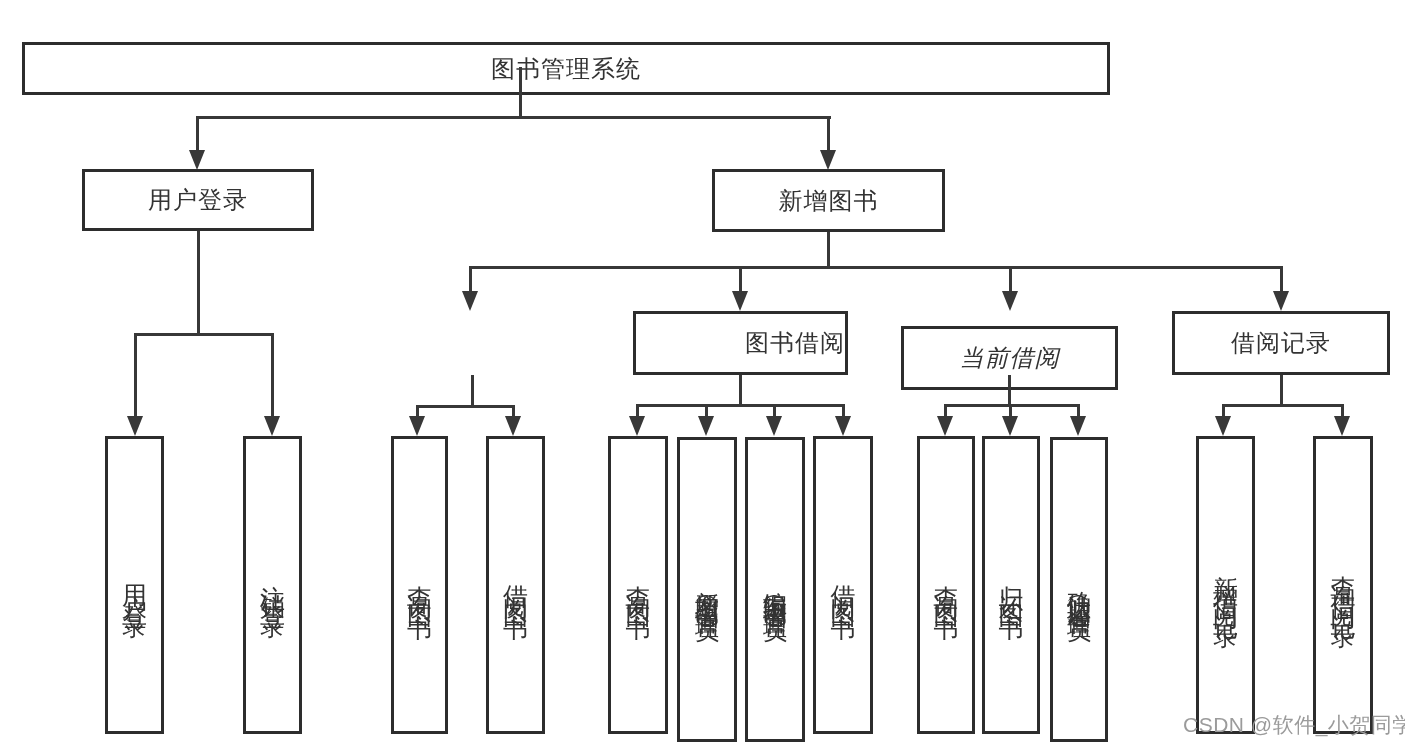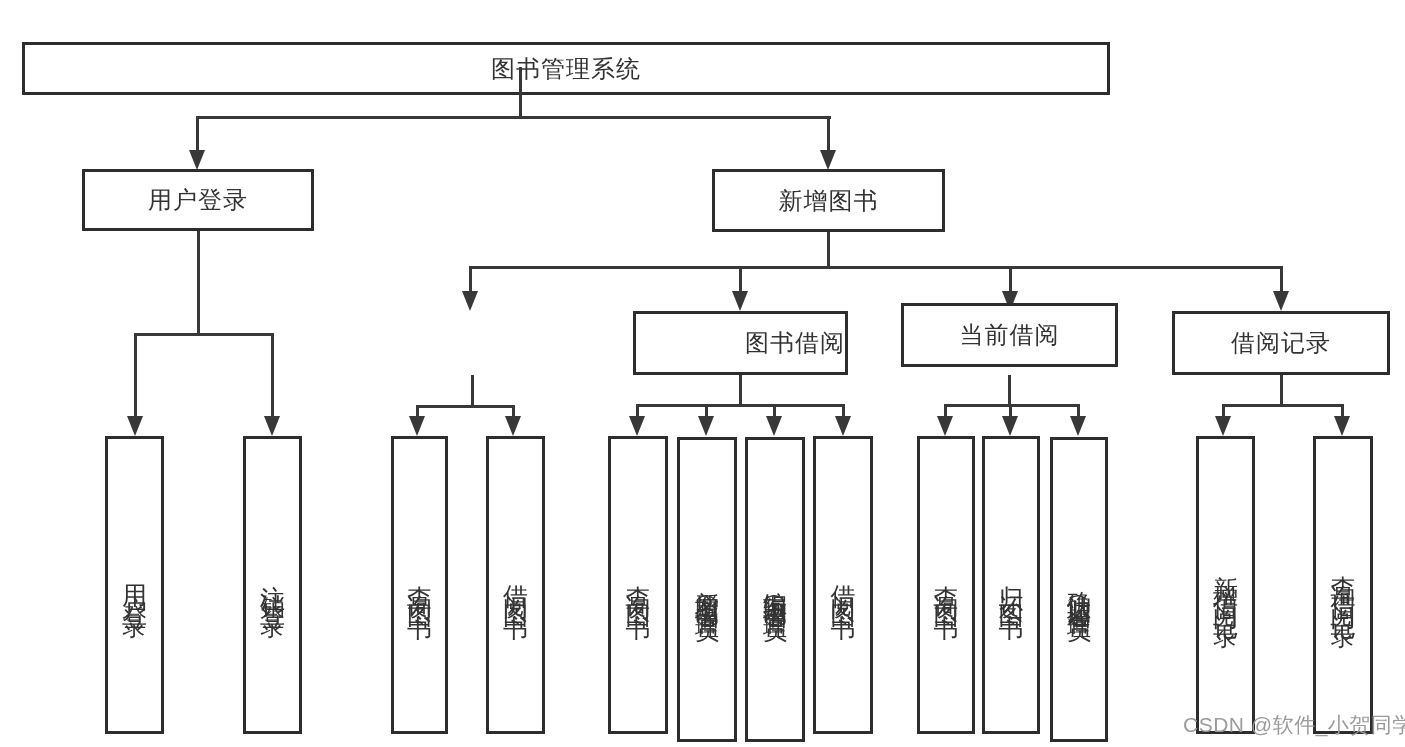--- a/index.html
+++ b/index.html
@@ -105,21 +105,21 @@
   <div class="vline" style="left:739px; top:266px; width:3px; height:26px;"></div>
   <div class="arrowhead" style="left:732px; top:291px;"></div>
   <div class="vline" style="left:1009px; top:266px; width:3px; height:26px;"></div>
   <div class="arrowhead" style="left:1002px; top:291px;"></div>
   <div class="vline" style="left:1280px; top:266px; width:3px; height:26px;"></div>
   <div class="arrowhead" style="left:1273px; top:291px;"></div>
 
   <div class="box" style="left:633px; top:311px; width:215px; height:64px;justify-content:flex-end;">
     <span class="hlabel">图书借阅</span>
   </div>
-  <div class="box" style="left:901px; top:303px; width:217px; height:64px;">
+  <div class="box" style="left:901px; top:326px; width:217px; height:64px;font-style:italic;">
     <span class="hlabel">当前借阅</span>
   </div>
   <div class="box" style="left:1172px; top:311px; width:218px; height:64px;">
     <span class="hlabel">借阅记录</span>
   </div>
 
   <div class="vline" style="left:471px; top:375px; width:3px; height:32px;"></div>
   <div class="hline" style="left:416px; top:405px; width:99px; height:3px;"></div>
   <div class="vline" style="left:416px; top:405px; width:3px; height:13px;"></div>
   <div class="arrowhead" style="left:409px; top:416px;"></div>

